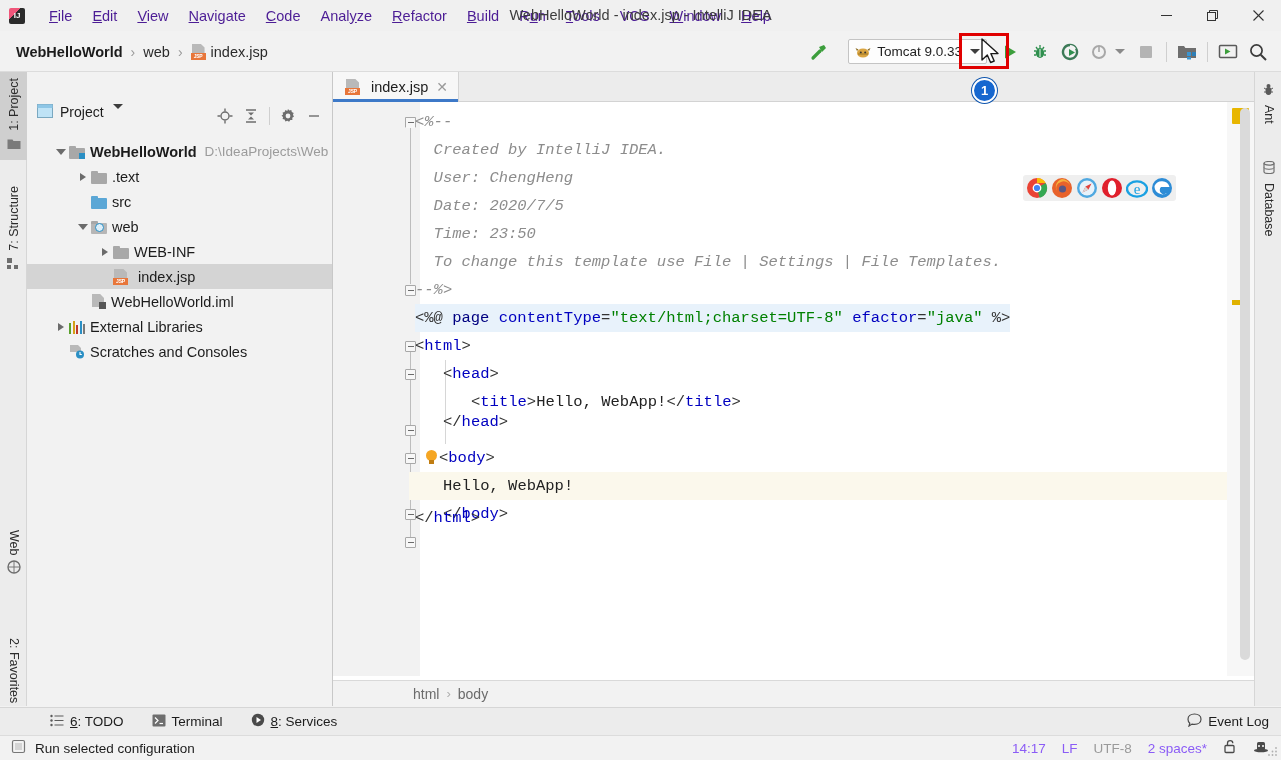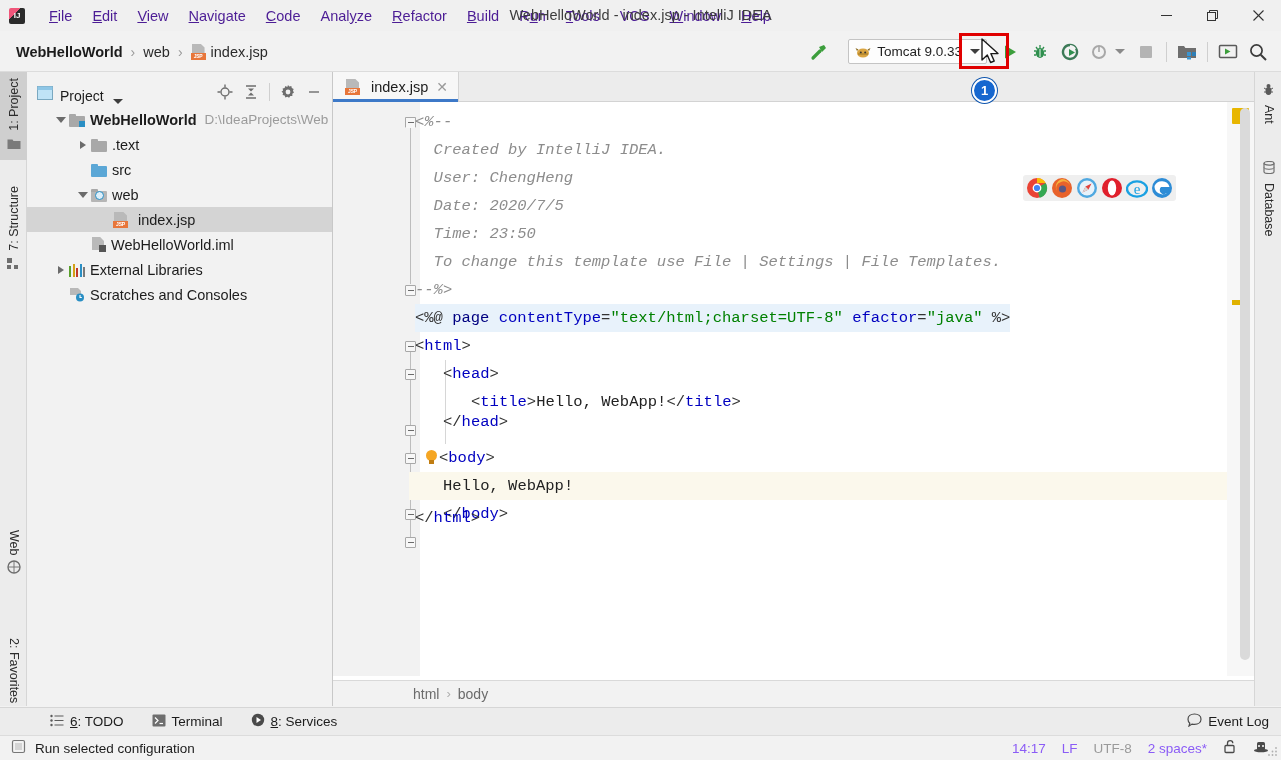--- a/index.html
+++ b/index.html
@@ -134,21 +134,21 @@
     position: absolute; right: 0; top: 72px; width: 27px; height: 634px;
     background: #ececec; border-left: 1px solid #d6d6d6;
   }
 
   
   .project-panel {
     position: absolute; left: 27px; top: 72px; width: 306px; height: 634px;
     background: #f2f2f2; border-right: 1px solid #c8c8c8;
   }
   .pp-header {
-    height: 32px; display: flex; align-items: flex-end; padding: 0 6px 0 10px;
+    height: 32px; display: flex; align-items: flex-start; padding: 0 6px 0 10px; margin-top: 32px;
   }
   .pp-title { font-size: 14px; color: #1c1c1c; margin-left: 7px; }
   .pp-caret {
     width: 0; height: 0; border-left: 5px solid transparent;
     border-right: 5px solid transparent; border-top: 5px solid #3d3d3d;
     margin-left: 9px;
   }
   .pp-actions { margin-left: auto; display: flex; align-items: center; gap: 2px; }
   .pp-act {
     width: 24px; height: 24px; display: flex; align-items: center; justify-content: center;
@@ -613,20 +613,30 @@
         <span class="twist-box">
             <span class="twist open"></span>
           </span>
         <span class="folder web">
             <span class="body"></span>
             <span class="tab"></span>
           </span>
         <span class="tlabel">web</span>
       </div>
 
+      <div class="tnode" style="padding-left:70px">
+        <span class="twist-box">
+            <span class="twist"></span>
+          </span>
+        <span class="folder">
+            <span class="body"></span>
+            <span class="tab"></span>
+          </span>
+        <span class="tlabel">WEB-INF</span>
+      </div>
 
       <div class="tnode selected" style="padding-left:70px">
         <span class="twist-box">
             <span class="twist none"></span>
           </span>
         <span class="jsp-icon">
             <span class="pg"></span>
             <span class="lbl">JSP</span>
           </span>
         <span class="tlabel">index.jsp</span>

